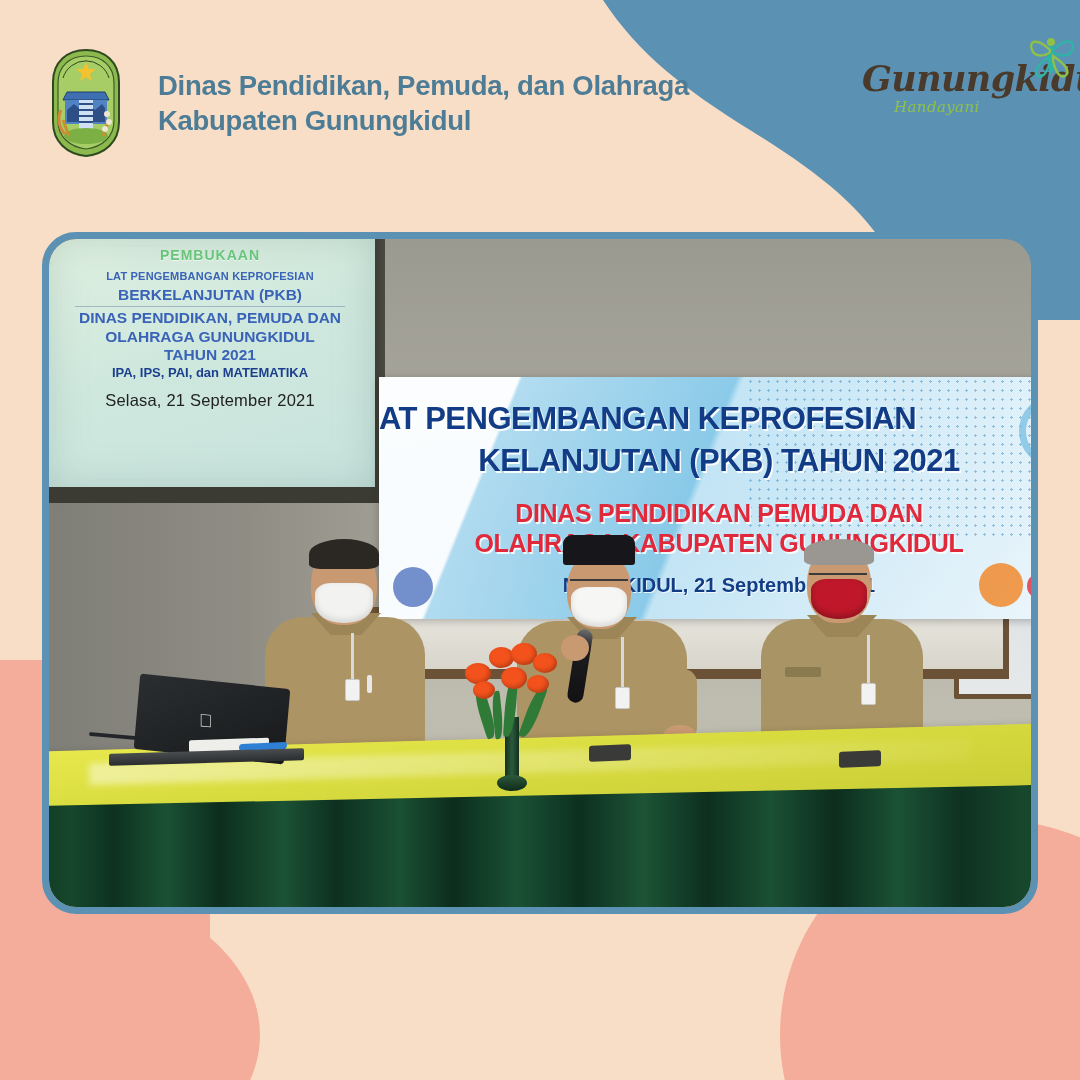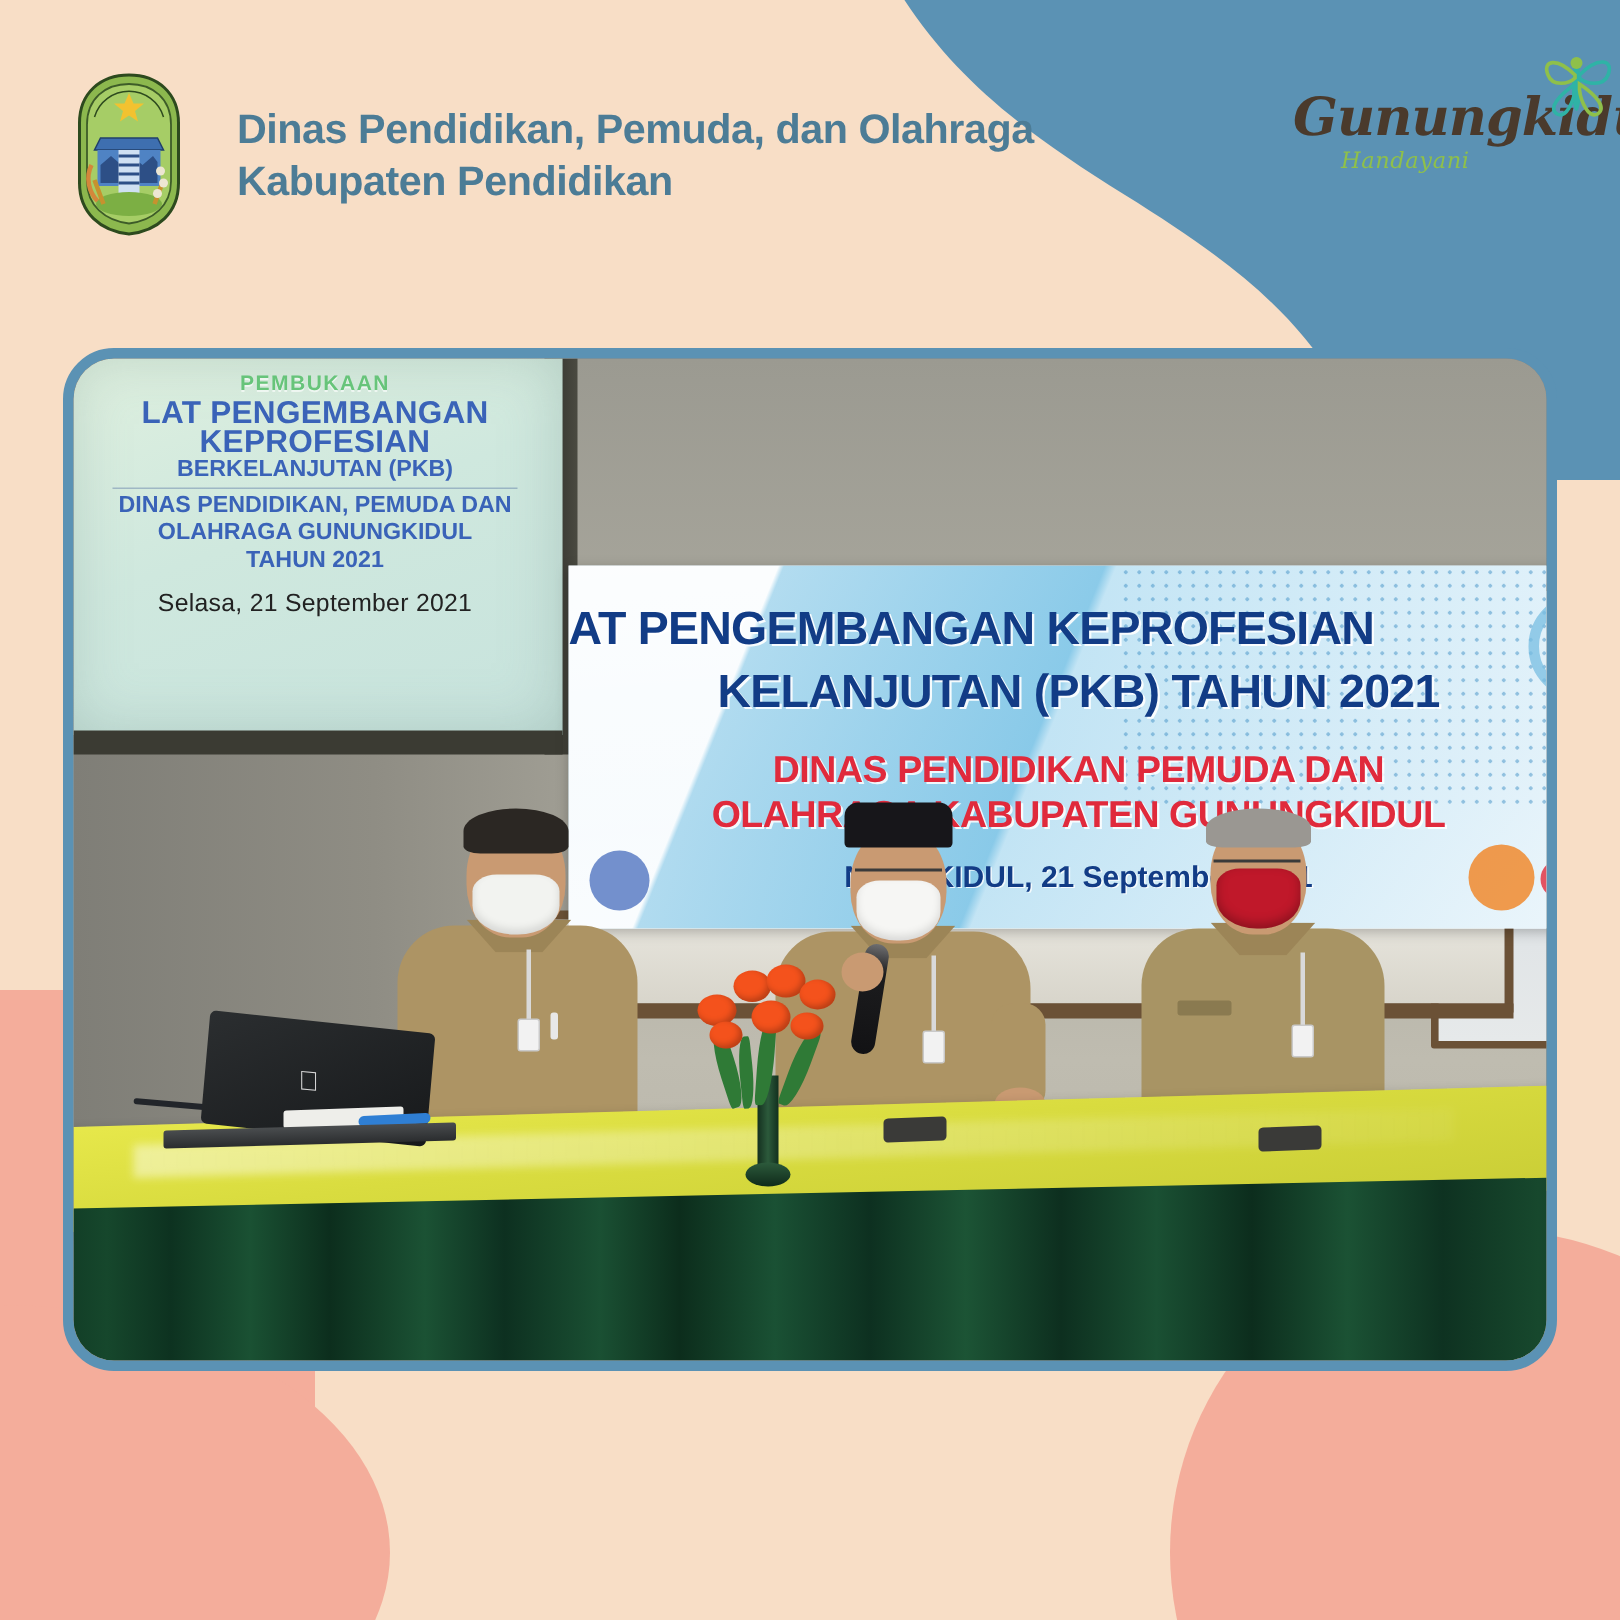--- a/index.html
+++ b/index.html
@@ -70,21 +70,21 @@
   }
   .screen-frame{
     position:absolute;left:-4px;top:248px;width:330px;height:16px;background:#3b3b33;
   }
   .screen-side{position:absolute;left:314px;top:-4px;width:22px;height:268px;
     background:linear-gradient(90deg,#2e2e28,#4a4a41);}
   .slide{position:absolute;left:0;top:0;width:330px;height:250px;padding:12px 8px 0 8px;
     box-sizing:border-box;text-align:center;}
   .slide-title{color:#67C47A;font-weight:bold;font-size:14px;letter-spacing:1px;
       text-shadow:0 1px 0 rgba(255,255,255,.6);}
-  .slide-b{color:#3A63B8;font-weight:bold;font-size:21px;line-height:18.5px;
+  .slide-b{color:#3A63B8;font-weight:bold;font-size:11px;line-height:18.5px;
       letter-spacing:.2px;margin-top:4px;}
   .slide-b2{color:#3A63B8;font-weight:bold;font-size:15.5px;line-height:18.5px;}
   .slide-m{color:#1b3f8f;font-weight:bold;font-size:13.5px;line-height:17px;margin-top:2px;}
   .slide-m2{color:#1b3f8f;font-weight:bold;font-size:13px;line-height:16px;}
   .slide-date{color:#222;font-size:16.5px;margin-top:10px;letter-spacing:.2px;}
   .slide-rule{height:1px;background:rgba(60,90,150,.35);margin:2px 22px;}
 
   
   .banner{
     position:absolute;left:330px;top:138px;width:680px;height:242px;
@@ -214,21 +214,21 @@
         <path d="M16 72 L22 88 M62 72 L56 88" stroke="#C7922E" stroke-width="3" fill="none"></path>
         <circle cx="60" cy="66" r="3" fill="#EDE6D2"></circle>
         <circle cx="62" cy="74" r="3" fill="#EDE6D2"></circle>
         <circle cx="58" cy="81" r="3" fill="#EDE6D2"></circle>
         <path d="M14 62 C10 70 12 80 18 86" stroke="#D4873B" stroke-width="3" fill="none"></path>
       </svg>
     </div>
 
     <div class="header-text">
       <div class="header-line">Dinas Pendidikan, Pemuda, dan Olahraga</div>
-      <div class="header-line">Kabupaten Pendidikan</div>
+      <div class="header-line">Kabupaten Gunungkidul</div>
     </div>
 
     <div class="gk-logo">
       <div class="gk-word">Gunungkidul</div>
       <div class="gk-sub">Handayani</div>
       <div class="gk-fly">
         <svg width="62" height="62" viewBox="0 0 62 62">
           <ellipse cx="31" cy="34" rx="3" ry="16" fill="#2FB3A6"></ellipse>
           <path d="M30 26 C18 14 8 16 12 26 C15 34 26 32 30 28 Z" fill="none" stroke="#8FC04A" stroke-width="2.4"></path>
           <path d="M33 26 C46 13 56 16 52 26 C49 34 37 32 33 28 Z" fill="none" stroke="#2FB3A6" stroke-width="2.4"></path>
@@ -254,20 +254,21 @@
       <div class="screen-side"></div>
       <div class="screen">
         <div class="slide">
           <div class="slide-title">PEMBUKAAN</div>
           <div class="slide-b">LAT PENGEMBANGAN KEPROFESIAN</div>
           <div class="slide-b2">BERKELANJUTAN (PKB)</div>
           <div class="slide-rule"></div>
           <div class="slide-b2">DINAS PENDIDIKAN, PEMUDA DAN</div>
           <div class="slide-b2">OLAHRAGA GUNUNGKIDUL</div>
           <div class="slide-b2">TAHUN 2021</div>
+          <div class="slide-m2">IPA, IPS, PAI, dan MATEMATIKA</div>
           <div class="slide-date">Selasa, 21 September 2021</div>
         </div>
       </div>
       <div class="screen-frame"></div>
 
       <div class="banner">
         <div class="banner-wedge"></div>
         <div class="banner-dots"></div>
         <div class="bn-circle" style="left:640px;top:18px;width:58px;height:58px;border:7px solid rgba(120,190,225,.75);"></div>
         <div class="bn-circle" style="left:14px;top:190px;width:40px;height:40px;background:#3A63B8;opacity:.7;"></div>

